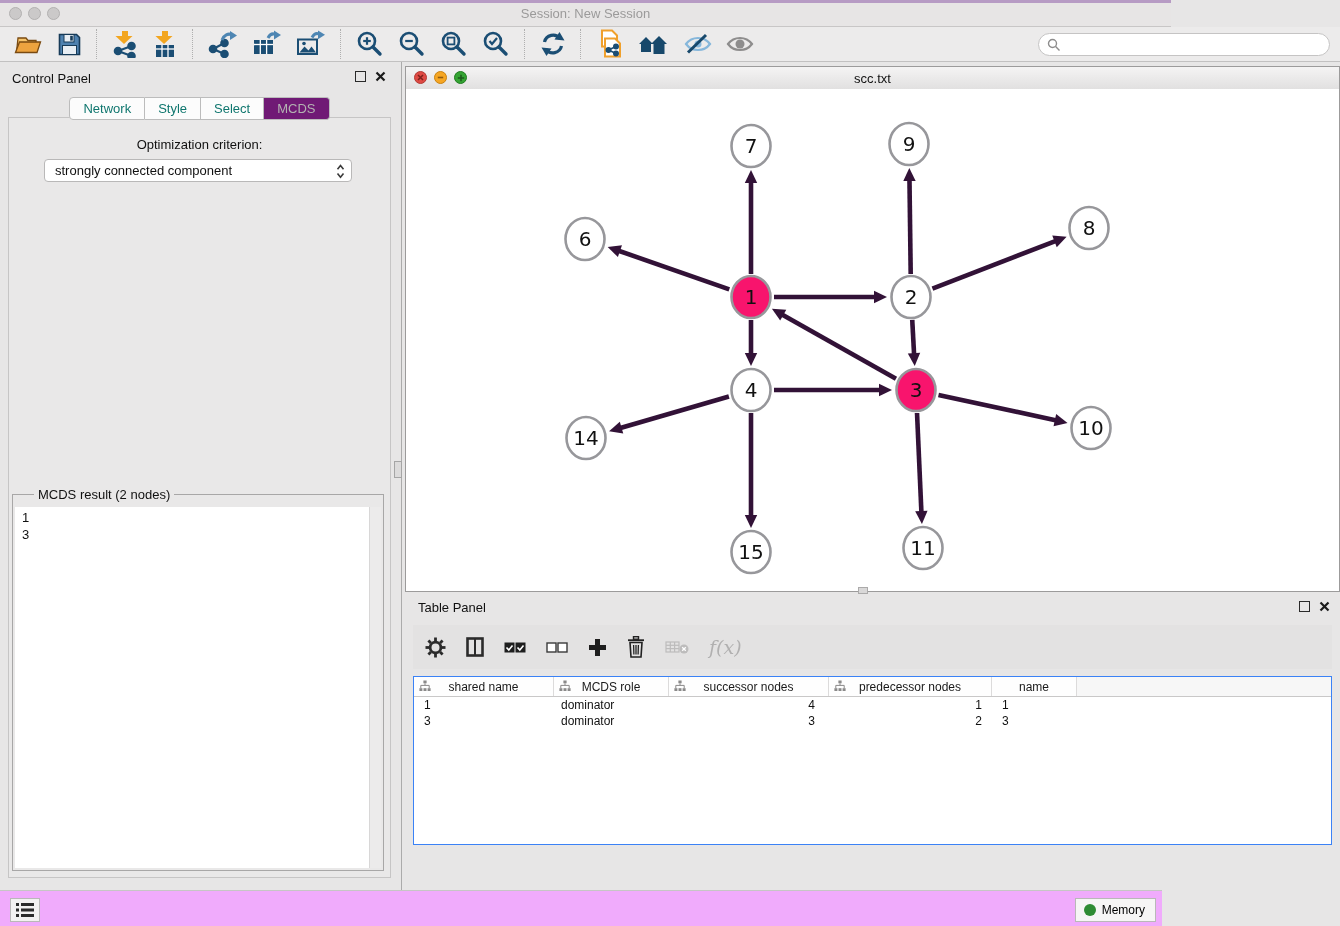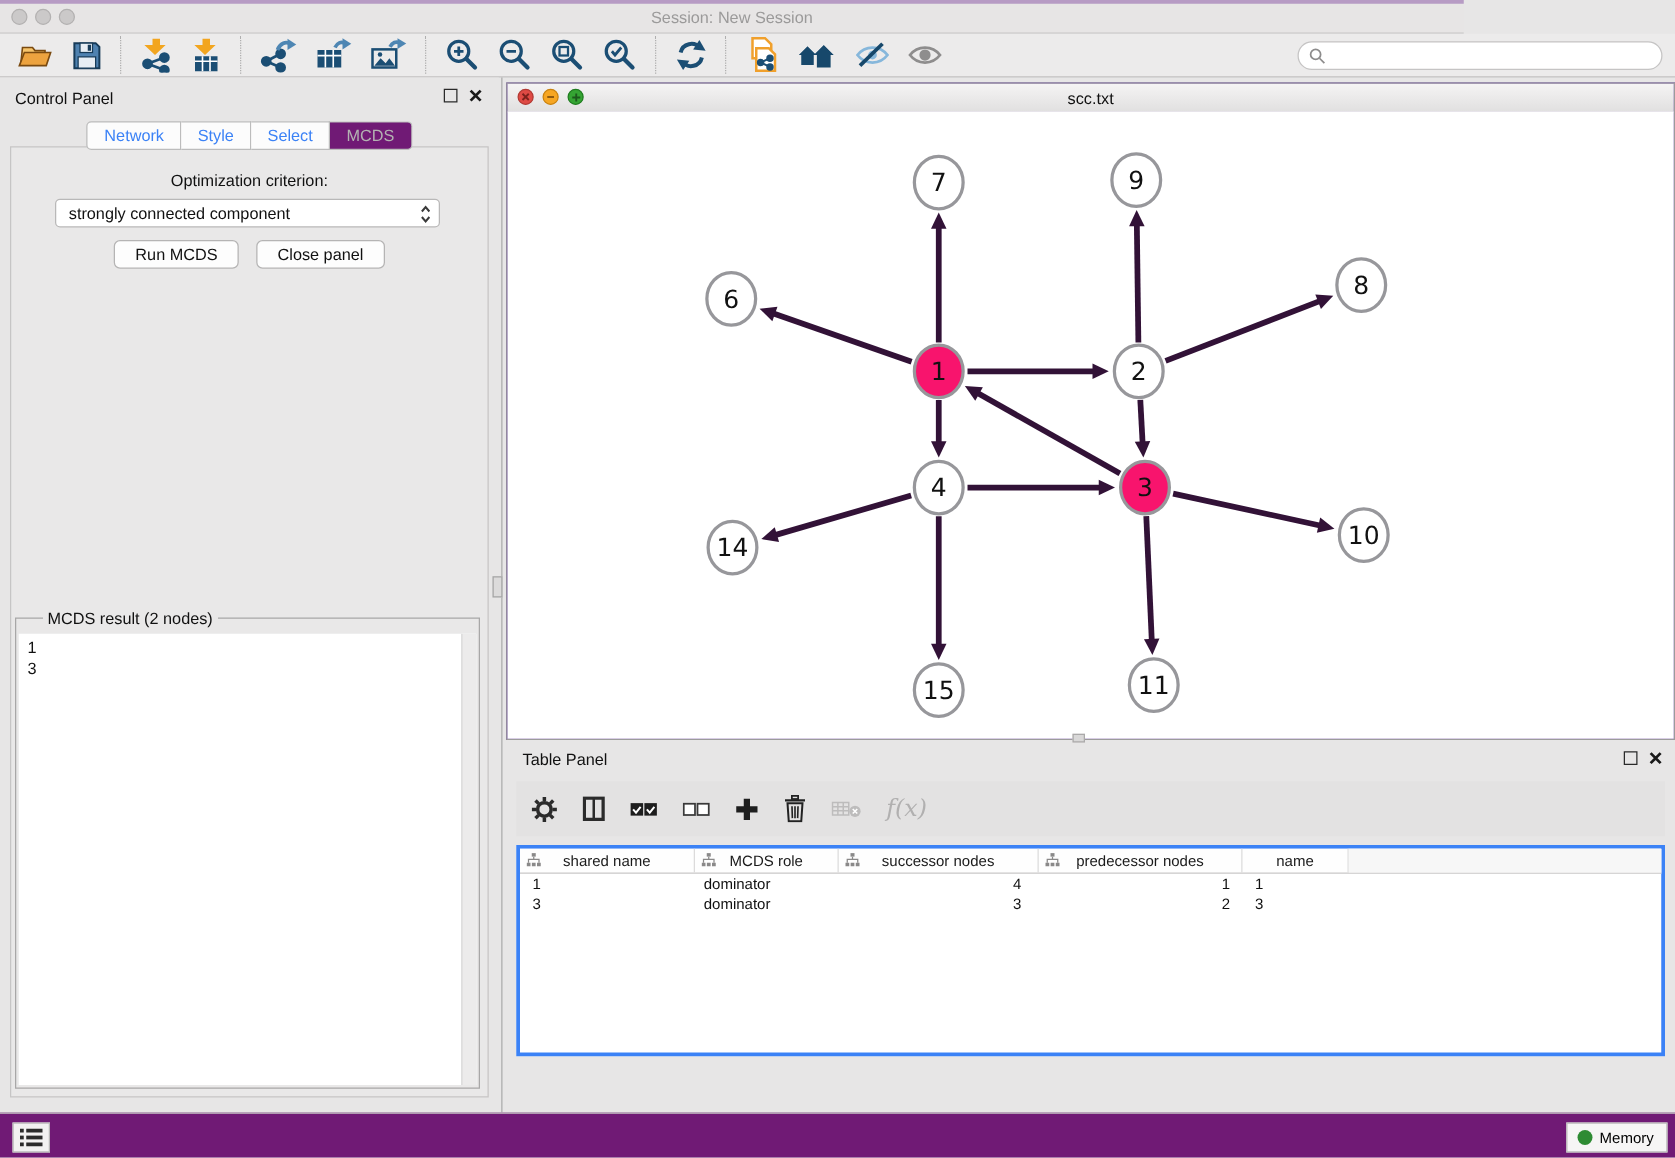--- a/index.html
+++ b/index.html
@@ -18,21 +18,21 @@
   .searchwrap{margin-left:auto;margin-right:10px;position:relative}
   .search{width:292px;height:23px;border:1px solid #C5C4C4;border-radius:12px;background:#fff;padding:0 8px 0 27px;font-size:12px;box-sizing:border-box;outline:none;font-family:inherit}
   .searchwrap .mag{position:absolute;left:9px;top:5px}
   
   .control-panel{position:absolute;left:0;top:62px;width:399px;height:828px;background:#E7E6E6}
   .cp-head{position:absolute;top:9px;left:12px;font-size:13px}
   .panel-ctrls{display:flex;gap:9px;align-items:center;position:absolute;top:9px;right:13px}
   .float-box{width:9px;height:9px;border:1.5px solid #2A2A2A;display:inline-block;cursor:pointer}
   .closebtn{cursor:pointer;display:inline-flex}
   .cp-tabs{position:absolute;top:35px;left:0;right:0;display:flex;justify-content:center;z-index:2}
-  .tab{height:21px;line-height:21px;padding:0 13px;background:#FCFCFC;border:1px solid #BCBCBC;border-left:none;font-size:13px;color:#3b82f6;cursor:pointer}
+  .tab{height:21px;line-height:21px;padding:0 13px;background:#FCFCFC;border:1px solid #BCBCBC;border-left:none;font-size:13px;color:#0f766e;cursor:pointer}
   .tab.first{border-left:1px solid #BCBCBC;border-radius:4px 0 0 4px}
   .tab.last{border-radius:0 4px 4px 0}
   .tab.active{background:#701a75;color:#B3B2B2}
   .cp-inner{position:absolute;left:8px;top:55px;width:383px;height:761px;background:#E9E8E8;border:1px solid #C6C5C5;box-sizing:border-box}
   .opt-label{position:absolute;top:19px;width:100%;text-align:center;font-size:13px}
   .selectbox{position:absolute;left:35px;top:41px;width:308px;height:23px;background:#fff;border:1px solid #B9B8B8;border-radius:4px;box-sizing:border-box;font-size:13px;display:flex;align-items:center;padding-left:10px;cursor:pointer}
   .stepper{position:absolute;right:6px;top:4px}
   .btn-row{position:absolute;top:74px;width:100%;display:flex;justify-content:center;gap:14px}
   .pbtn{height:23px;padding:0 16px;background:#FDFDFD;border:1px solid #B5B4B4;border-radius:5px;font-size:13px;color:#111;font-family:inherit;cursor:pointer}
   fieldset.result{position:absolute;left:3px;top:369px;width:372px;height:384px;border:1px solid #A8A7A7;margin:0;padding:0;box-sizing:border-box;background:#E9E8E8}
@@ -56,37 +56,37 @@
   .nw-title{position:absolute;left:0;right:0;top:4px;text-align:center;font-size:13px;color:#111}
   .nw-canvas{position:absolute;left:0;top:22px;width:933px;height:502px;background:#fff}
   
   .table-panel{position:absolute;left:405px;top:592px;width:935px;height:298px;background:#E7E6E6}
   .tp-head{position:absolute;top:8px;left:13px;font-size:13px}
   .tp-ctrls{display:flex;gap:9px;align-items:center;position:absolute;top:9px;right:10px}
   .tp-toolbar{position:absolute;left:8px;top:33px;width:919px;height:44px;background:#E3E2E2;display:flex;align-items:center;padding-left:12px;box-sizing:border-box;gap:20px}
   .ticon{display:inline-flex;align-items:center;cursor:pointer}
   .ticon.disabled{cursor:default}
   .fx{font-family:"DejaVu Serif",serif;font-style:italic;font-size:19px;color:#B1B0B0}
-  .tp-table{position:absolute;left:8px;top:84px;width:919px;height:169px;background:#fff;border:3px solid #3b82f6;box-sizing:border-box}
+  .tp-table{position:absolute;left:8px;top:84px;width:919px;height:169px;background:#fff;border:1px solid #3b82f6;box-sizing:border-box}
   .thead{display:flex;height:19px;border-bottom:1px solid #C9C8C8;background:#FEFEFE}
   .th{position:relative;display:flex;align-items:center;justify-content:center;font-size:12px;color:#1A1A1A;border-right:1px solid #DCDBDB;box-sizing:border-box;cursor:pointer}
   .th .sorticon{position:absolute;left:5px;top:3px}
   .th.filler{flex:1;border-right:none;background:#F7F7F7;cursor:default}
   .w0{width:140px}.w1{width:115px}.w2{width:160px}.w3{width:163px}.w4{width:85px}
   .trow{display:flex;height:16px;font-size:12px;color:#111;align-items:center}
   .td{box-sizing:border-box;overflow:hidden;white-space:nowrap}
   .td.a0{width:140px;padding-left:10px}
   .td.a1{width:115px;padding-left:7px}
   .td.a2{width:160px;text-align:right;padding-right:14px}
   .td.a3{width:163px;text-align:right;padding-right:10px}
   .td.a4{width:85px;padding-left:10px}
   .tp-tabs{position:absolute;left:0;right:0;top:271px;display:flex;justify-content:center}
   .tp-tabs .tab.active{background:#D8D7D7;color:#B4B3B3}
   
-  .statusbar{position:absolute;left:0;top:890px;width:1340px;height:36px;background:#701a75;border-top:1px solid #C6C5C5}
+  .statusbar{position:absolute;left:0;top:890px;width:1162px;height:36px;background:#f0abfc;border-top:1px solid #C6C5C5}
   .sb-left{position:absolute;left:10px;top:7px;width:30px;height:24px;background:#F2F1F1;border:1px solid #B9B8B8;display:flex;align-items:center;justify-content:center;box-sizing:border-box;cursor:pointer}
   .memory-btn{position:absolute;right:6px;top:7px;height:24px;padding:0 10px 0 8px;background:#F6F5F5;border:1px solid #B9B8B8;display:flex;align-items:center;gap:6px;font-size:12px;box-sizing:border-box;cursor:pointer;font-family:inherit}
   .memdot{width:12px;height:12px;border-radius:50%;background:#2E8B33}
 </style>
 </head>
 <body>
 
 <div class="titlebar">
   <div class="accent"></div>
   <div class="tl-group">
@@ -269,24 +269,20 @@
     <span class="tab last active">MCDS</span>
   </div>
   <div class="cp-inner">
     <div class="opt-label">Optimization criterion:</div>
     <div class="selectbox">
       <span>strongly connected component</span>
       <span class="stepper"><svg width="9" height="15" viewBox="0 0 9 15">
             <path d="M1.5 5.2 L4.5 1.6 L7.5 5.2" fill="none" stroke="#3A3A3A" stroke-width="1.6"></path>
             <path d="M1.5 9.6 L4.5 13.2 L7.5 9.6" fill="none" stroke="#3A3A3A" stroke-width="1.6"></path>
           </svg></span>
-    </div>
-    <div class="btn-row">
-      <button class="pbtn">Run MCDS</button>
-      <button class="pbtn">Close panel</button>
     </div>
     <fieldset class="result">
       <legend>MCDS result (2 nodes)</legend>
       <div class="result-body">
         <div class="result-lines" id="result-lines">
             <div>1</div>
             <div>3</div>
           </div>
         <div class="scrollstrip"></div>
       </div>

